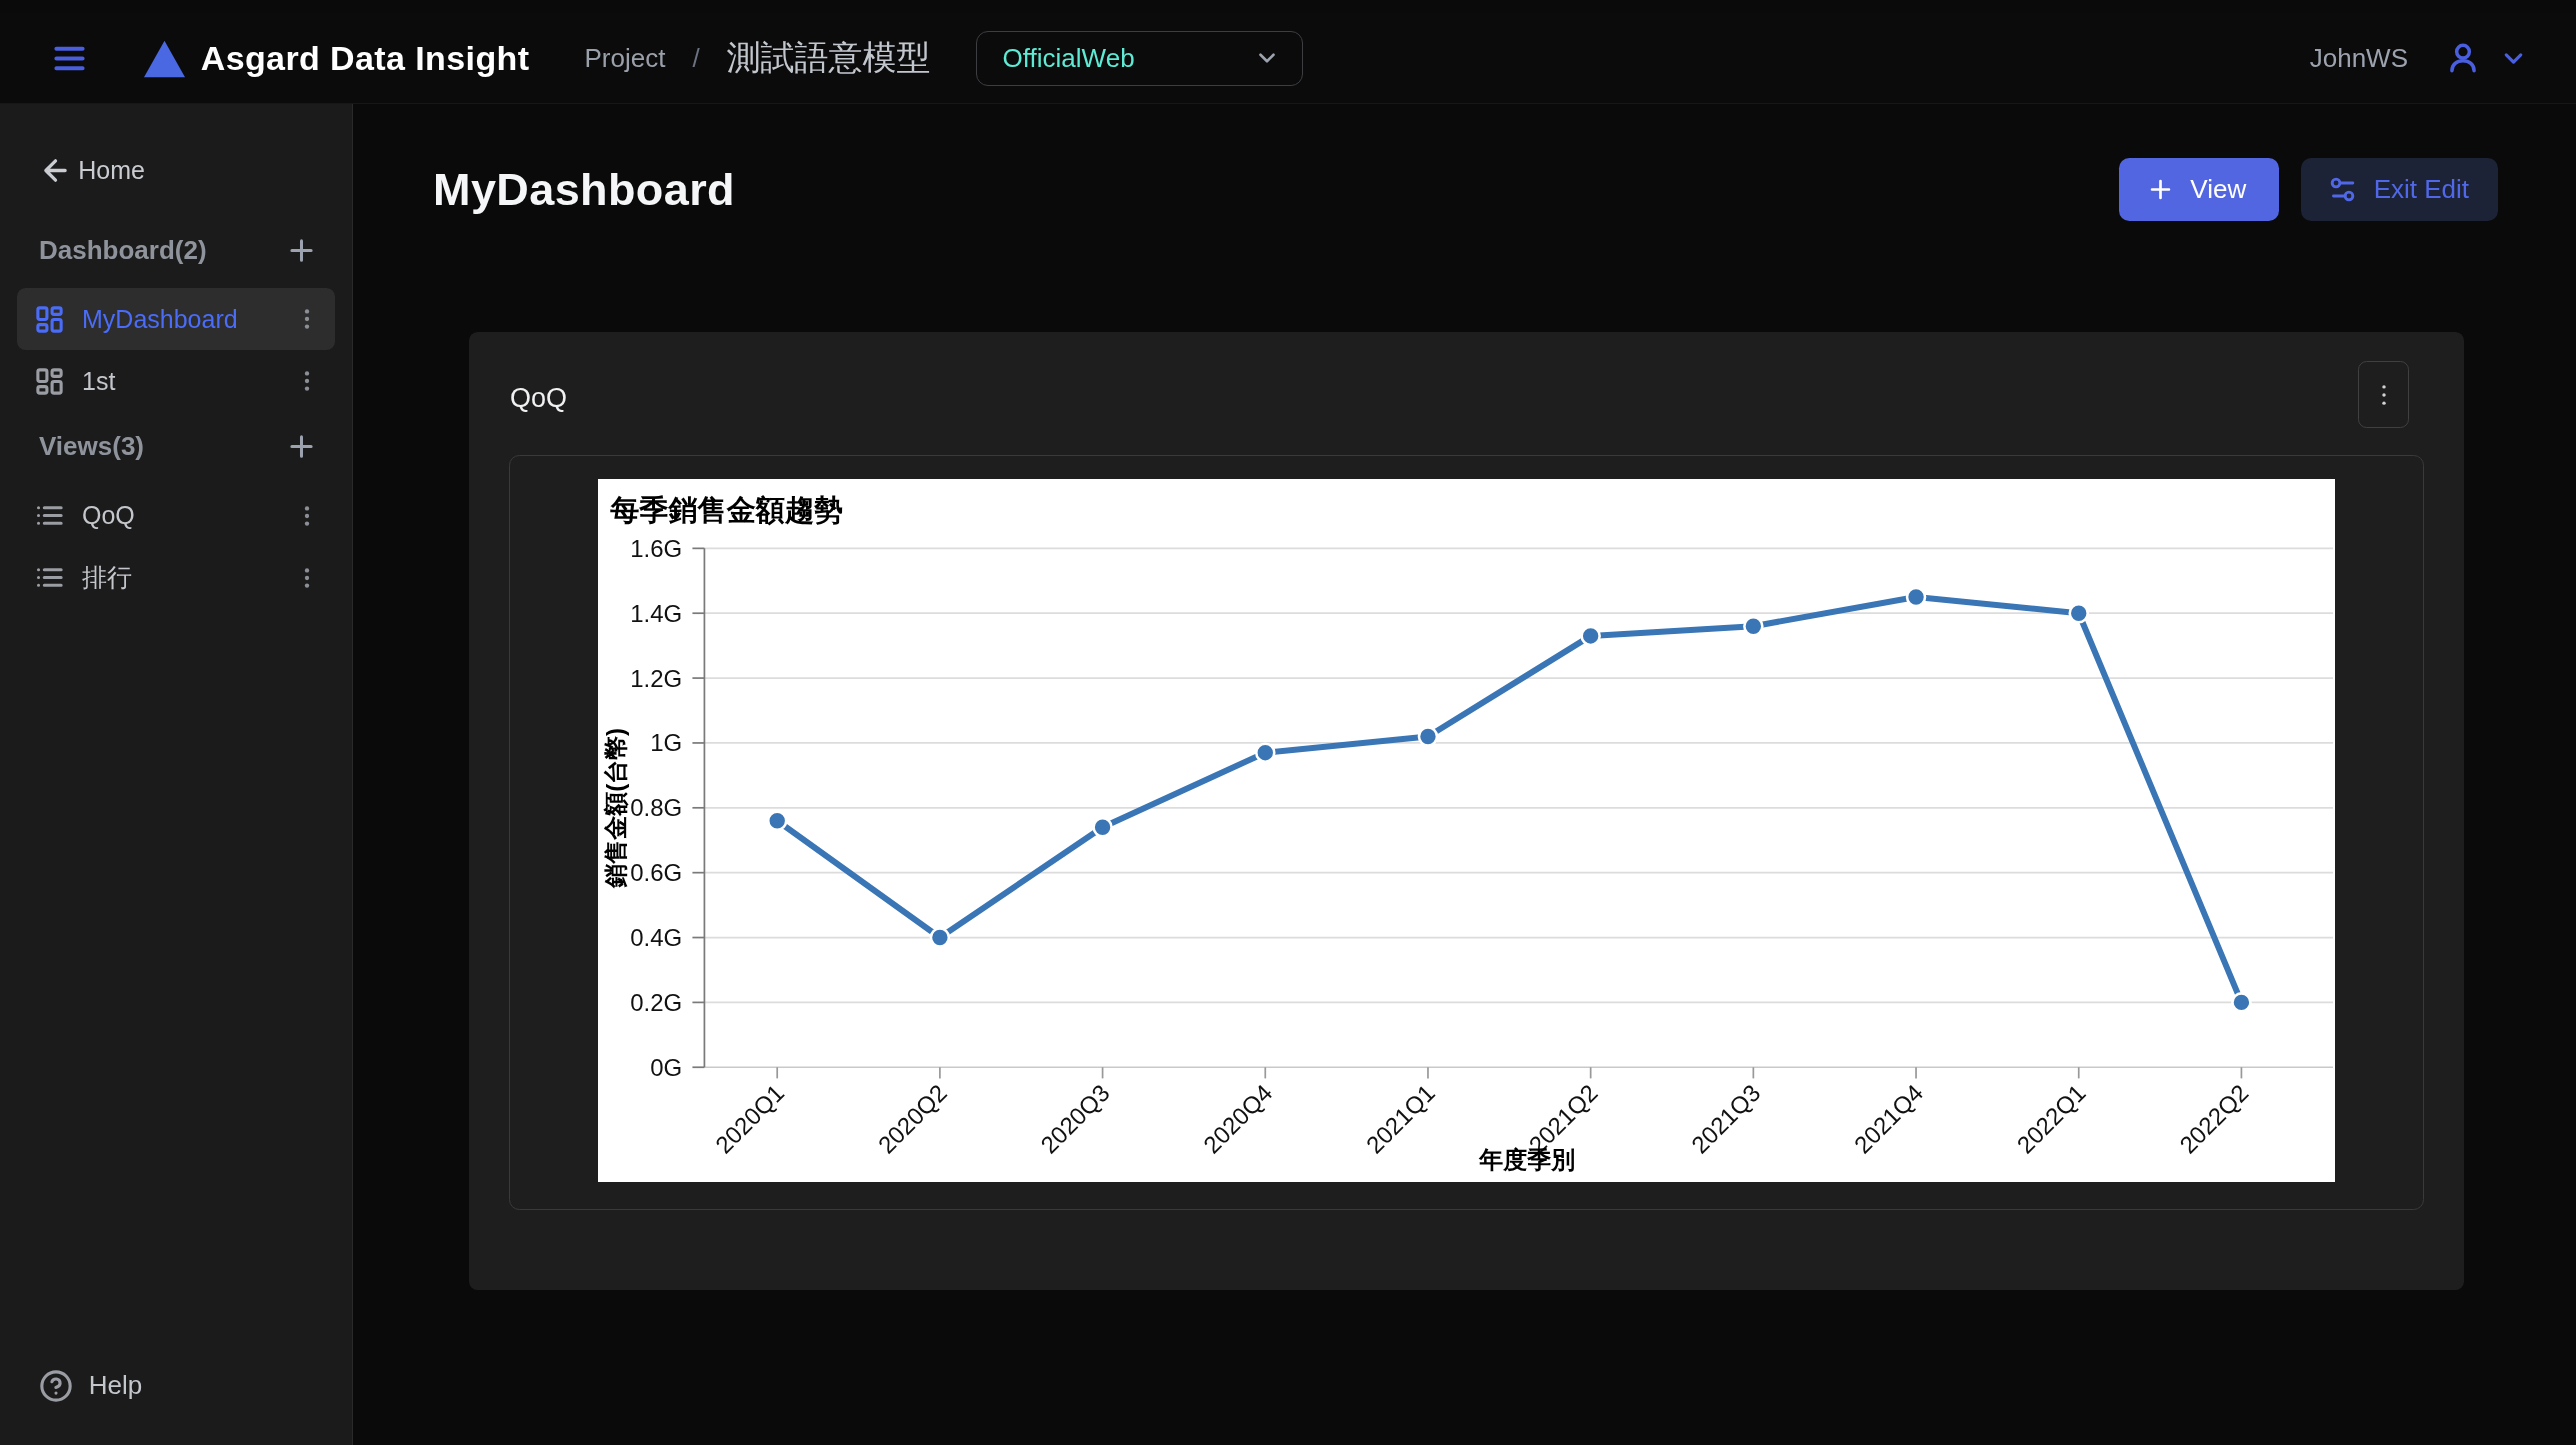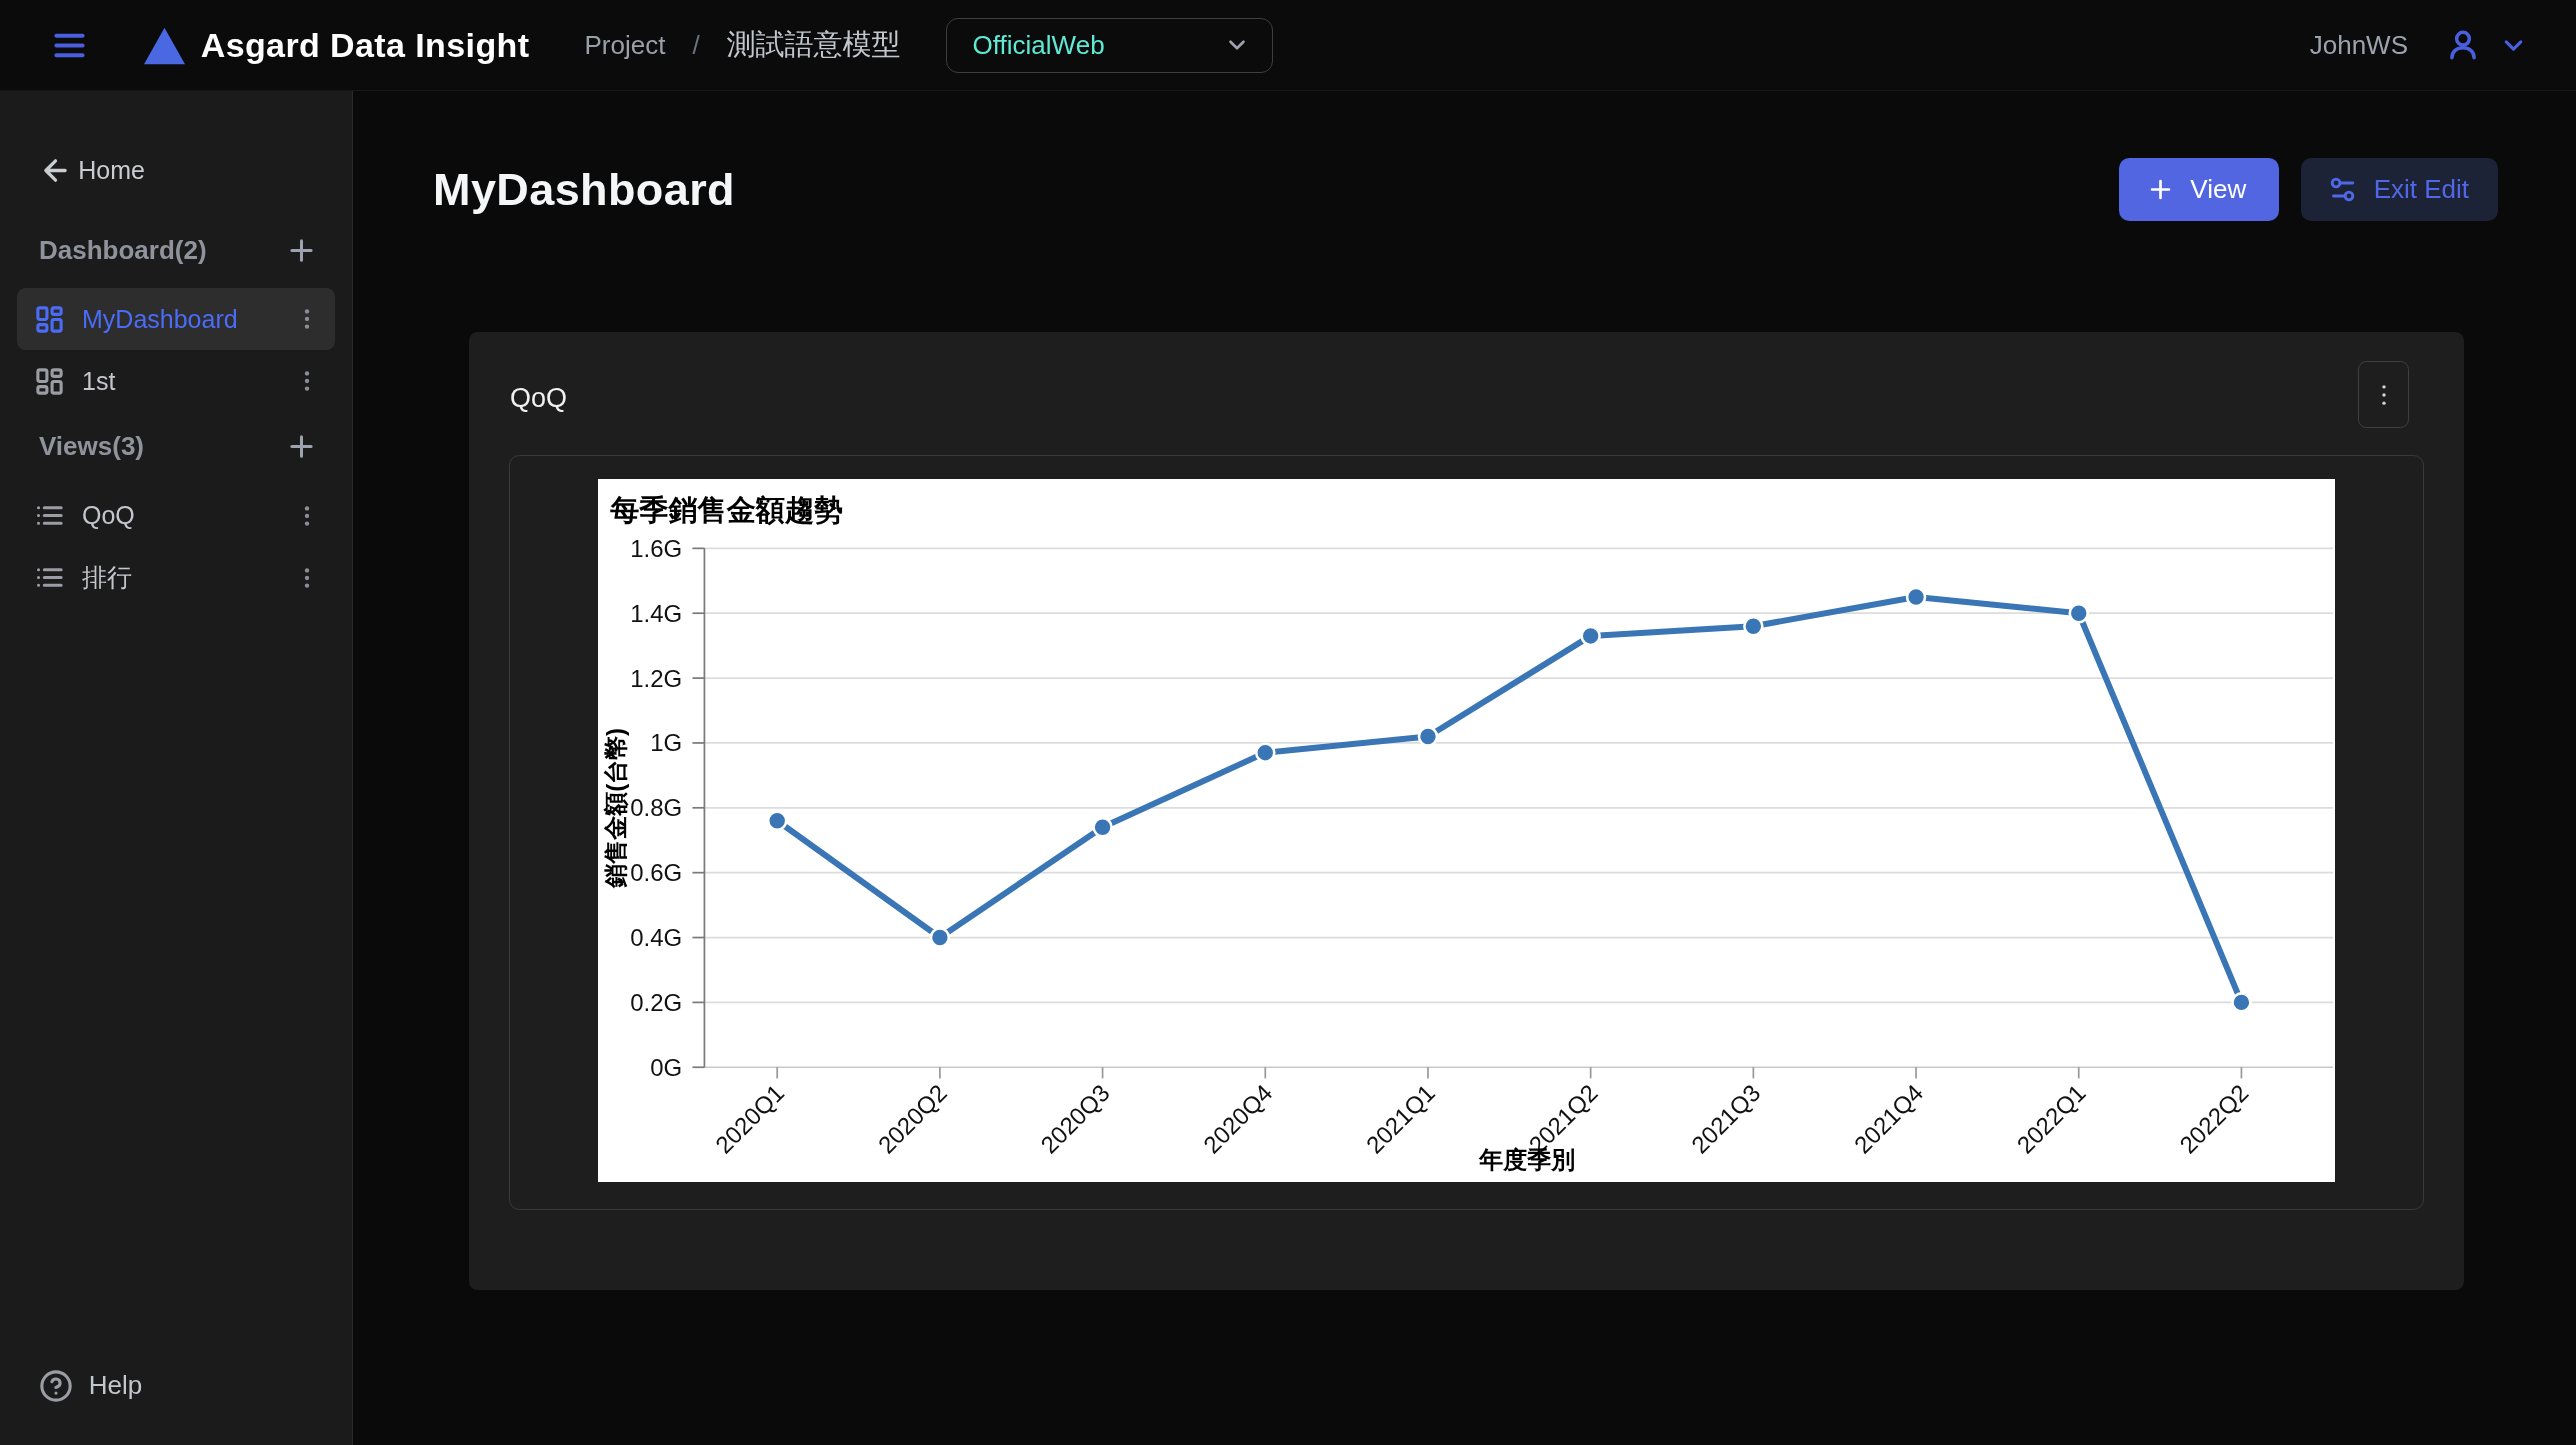--- a/index.html
+++ b/index.html
@@ -1,29 +1,29 @@
 <!DOCTYPE html>
 <html style="font-size:13.7px"><head>
 <meta charset="utf-8">
 <style>
   * { margin:0; padding:0; box-sizing:border-box; }
   html,body { width:2576px; height:1446px; background:#0a0a0a; overflow:hidden;
     font-family:"Liberation Sans","DejaVu Sans",sans-serif; }
 
   
-  .header { position:absolute; left:0; top:0; width:2576px; height:91px;
+  .header { position:absolute; left:0; top:13px; width:2576px; height:91px;
     background:#0b0b0b; display:flex; align-items:center; padding:0 48px 0 47px;
     border-bottom:0.9px solid rgba(255,255,255,.05); z-index:5; }
   .hamburger { width:45px; height:45px; border:none; background:none; color:#4a5fe0;
     display:flex; align-items:center; justify-content:center; cursor:pointer; }
   .logo-tri { margin-left:50px; display:flex; align-items:center; }
   .app-title { margin-left:13.7px; font-size:34px; font-weight:700; color:#fff; letter-spacing:0.4px; }
   .crumb-root { margin-left:55px; font-size:26px; color:#9aa0aa; }
   .crumb-sep { margin-left:27px; font-size:26px; color:#6b7280; }
-  .crumb-cur { margin-left:27px; font-size:29px; color:#c2c6cd; }
+  .crumb-cur { margin-left:27px; font-size:34px; color:#c2c6cd; }
   .ws-dd { margin-left:45px; width:327px; height:55px; border:1.7px solid #3d3e42; border-radius:12px;
     background:transparent; display:flex; align-items:center; justify-content:space-between;
     padding:0 22px 0 26px; cursor:pointer; }
   .ws-dd-label { font-size:26px; color:#5eead4;text-align:center; }
   .hspacer { flex:1; }
   .user-name { font-size:26px; color:#9ca3af; }
   .user-icon { margin-left:36px; color:#4a5fe0; display:flex; }
   .user-chev { margin-left:17px; color:#4a5fe0; display:flex; cursor:pointer; }
 
   

